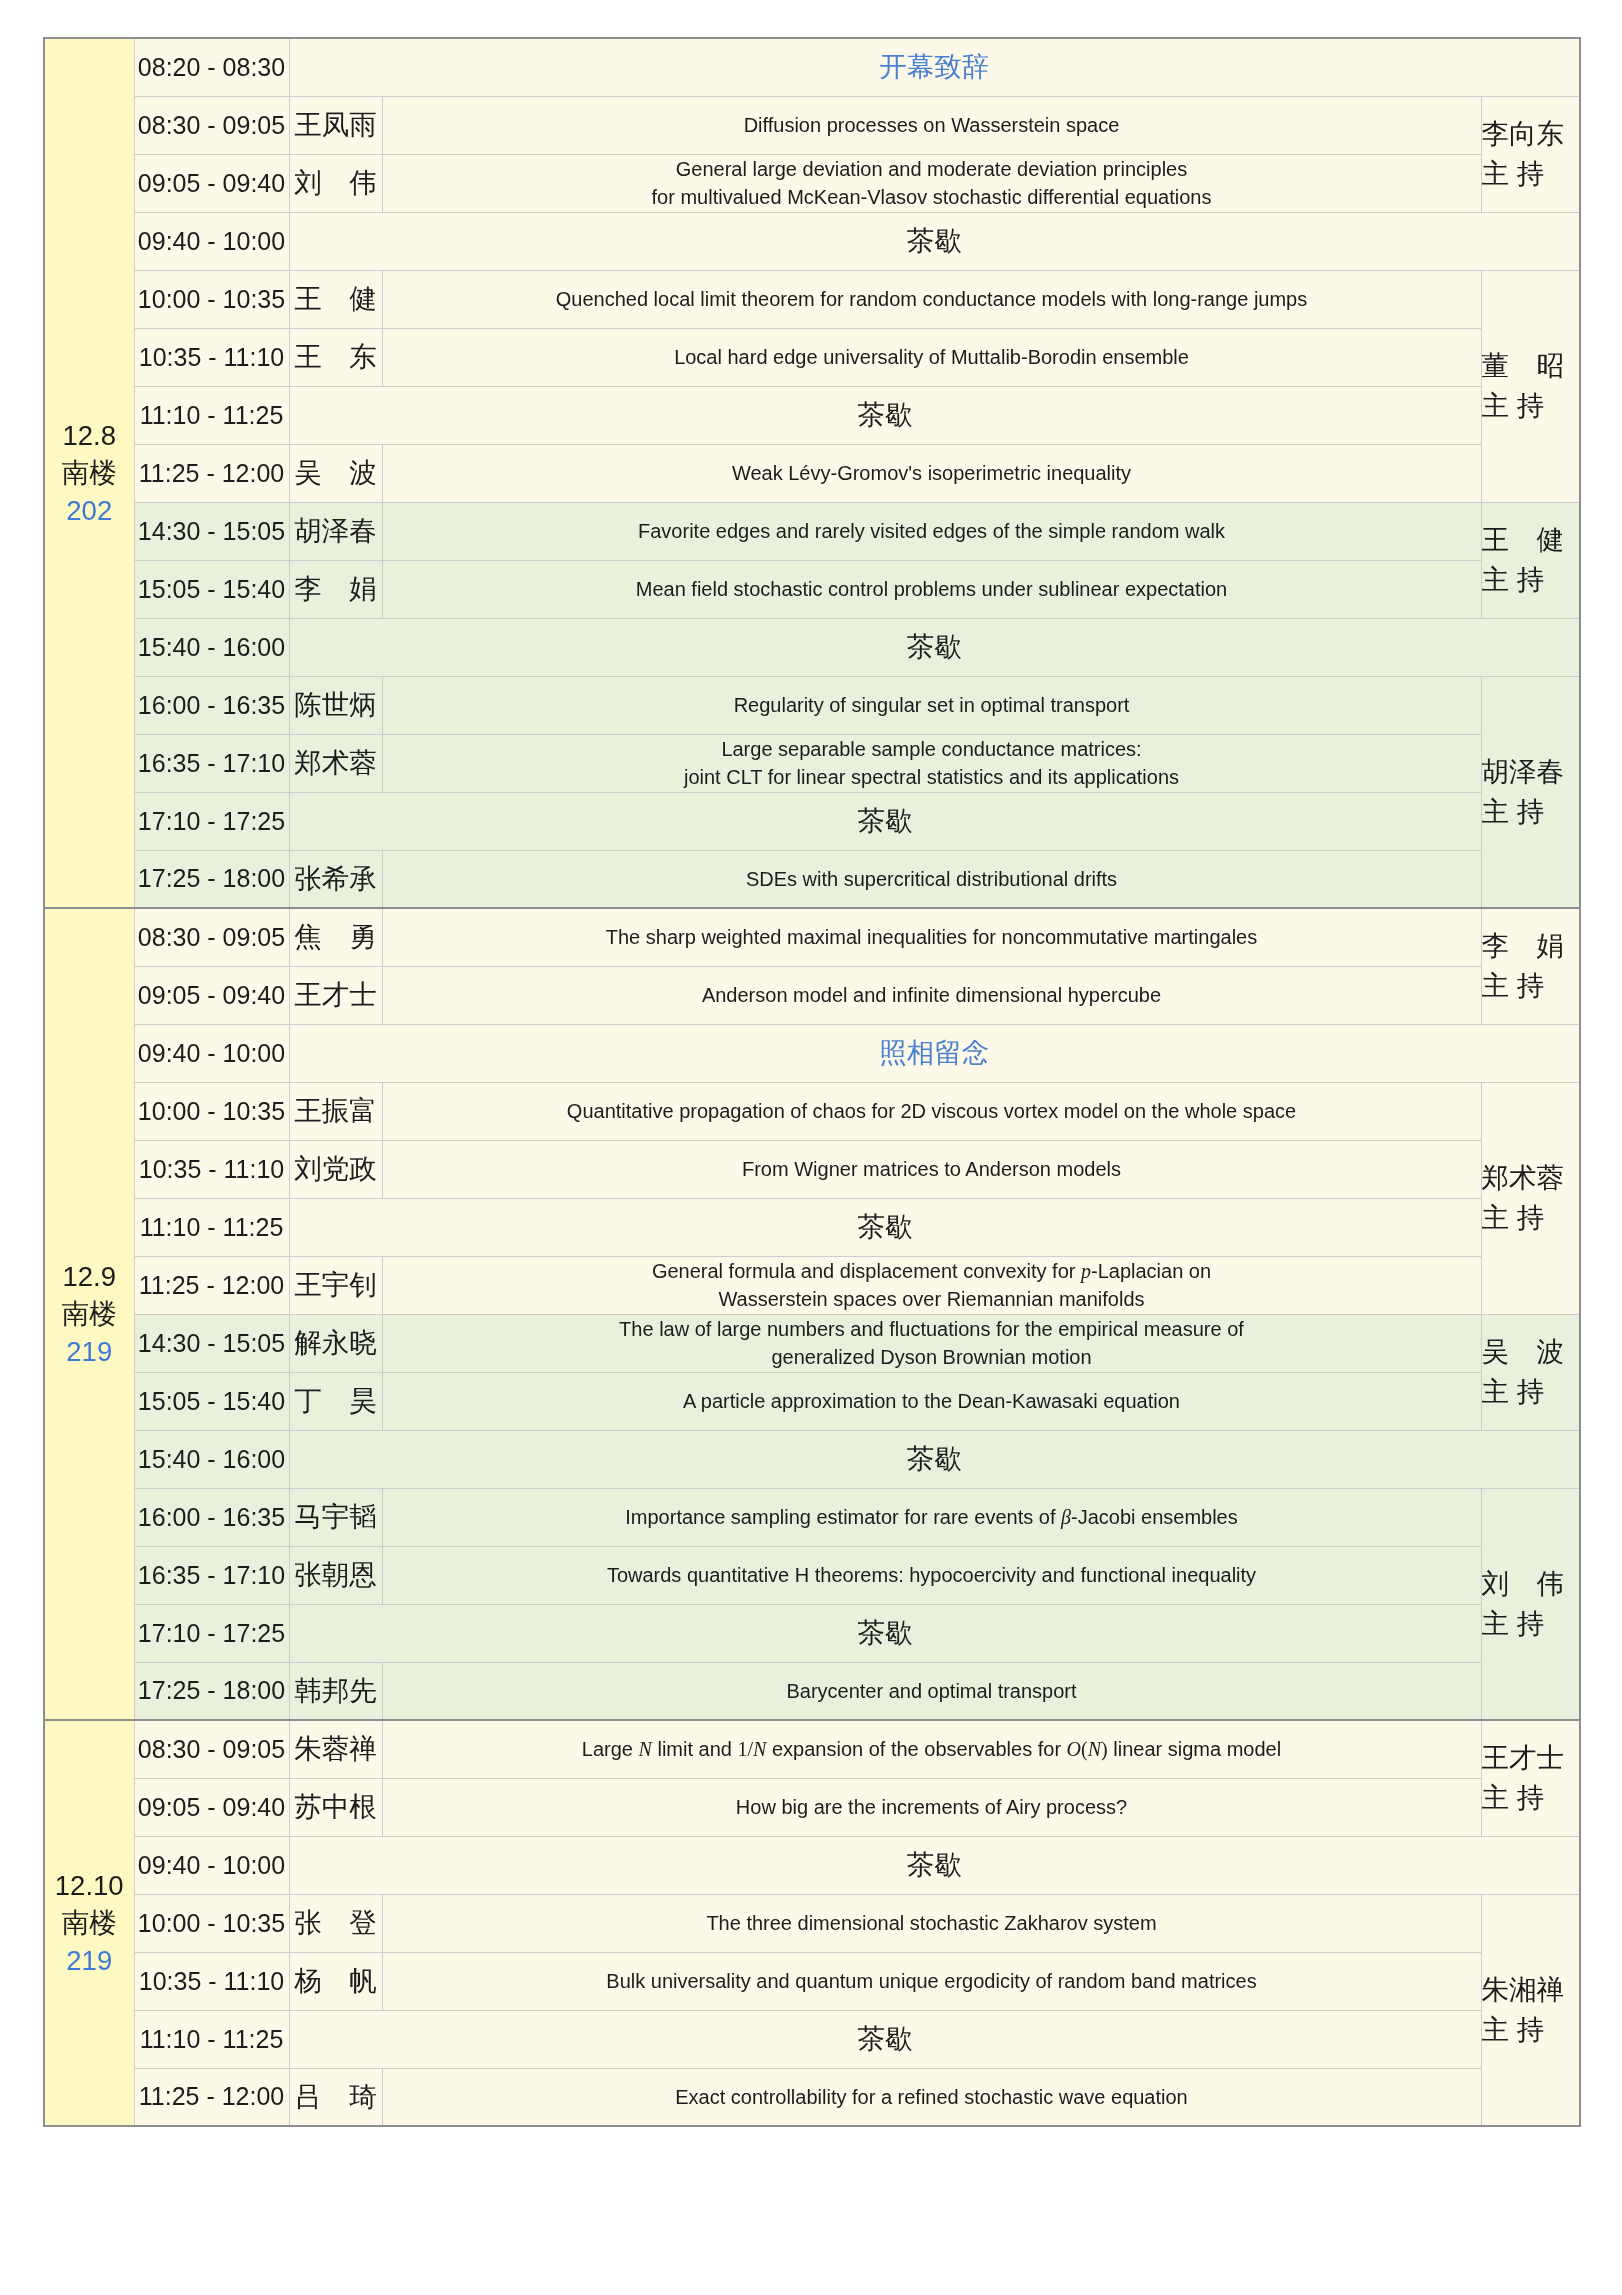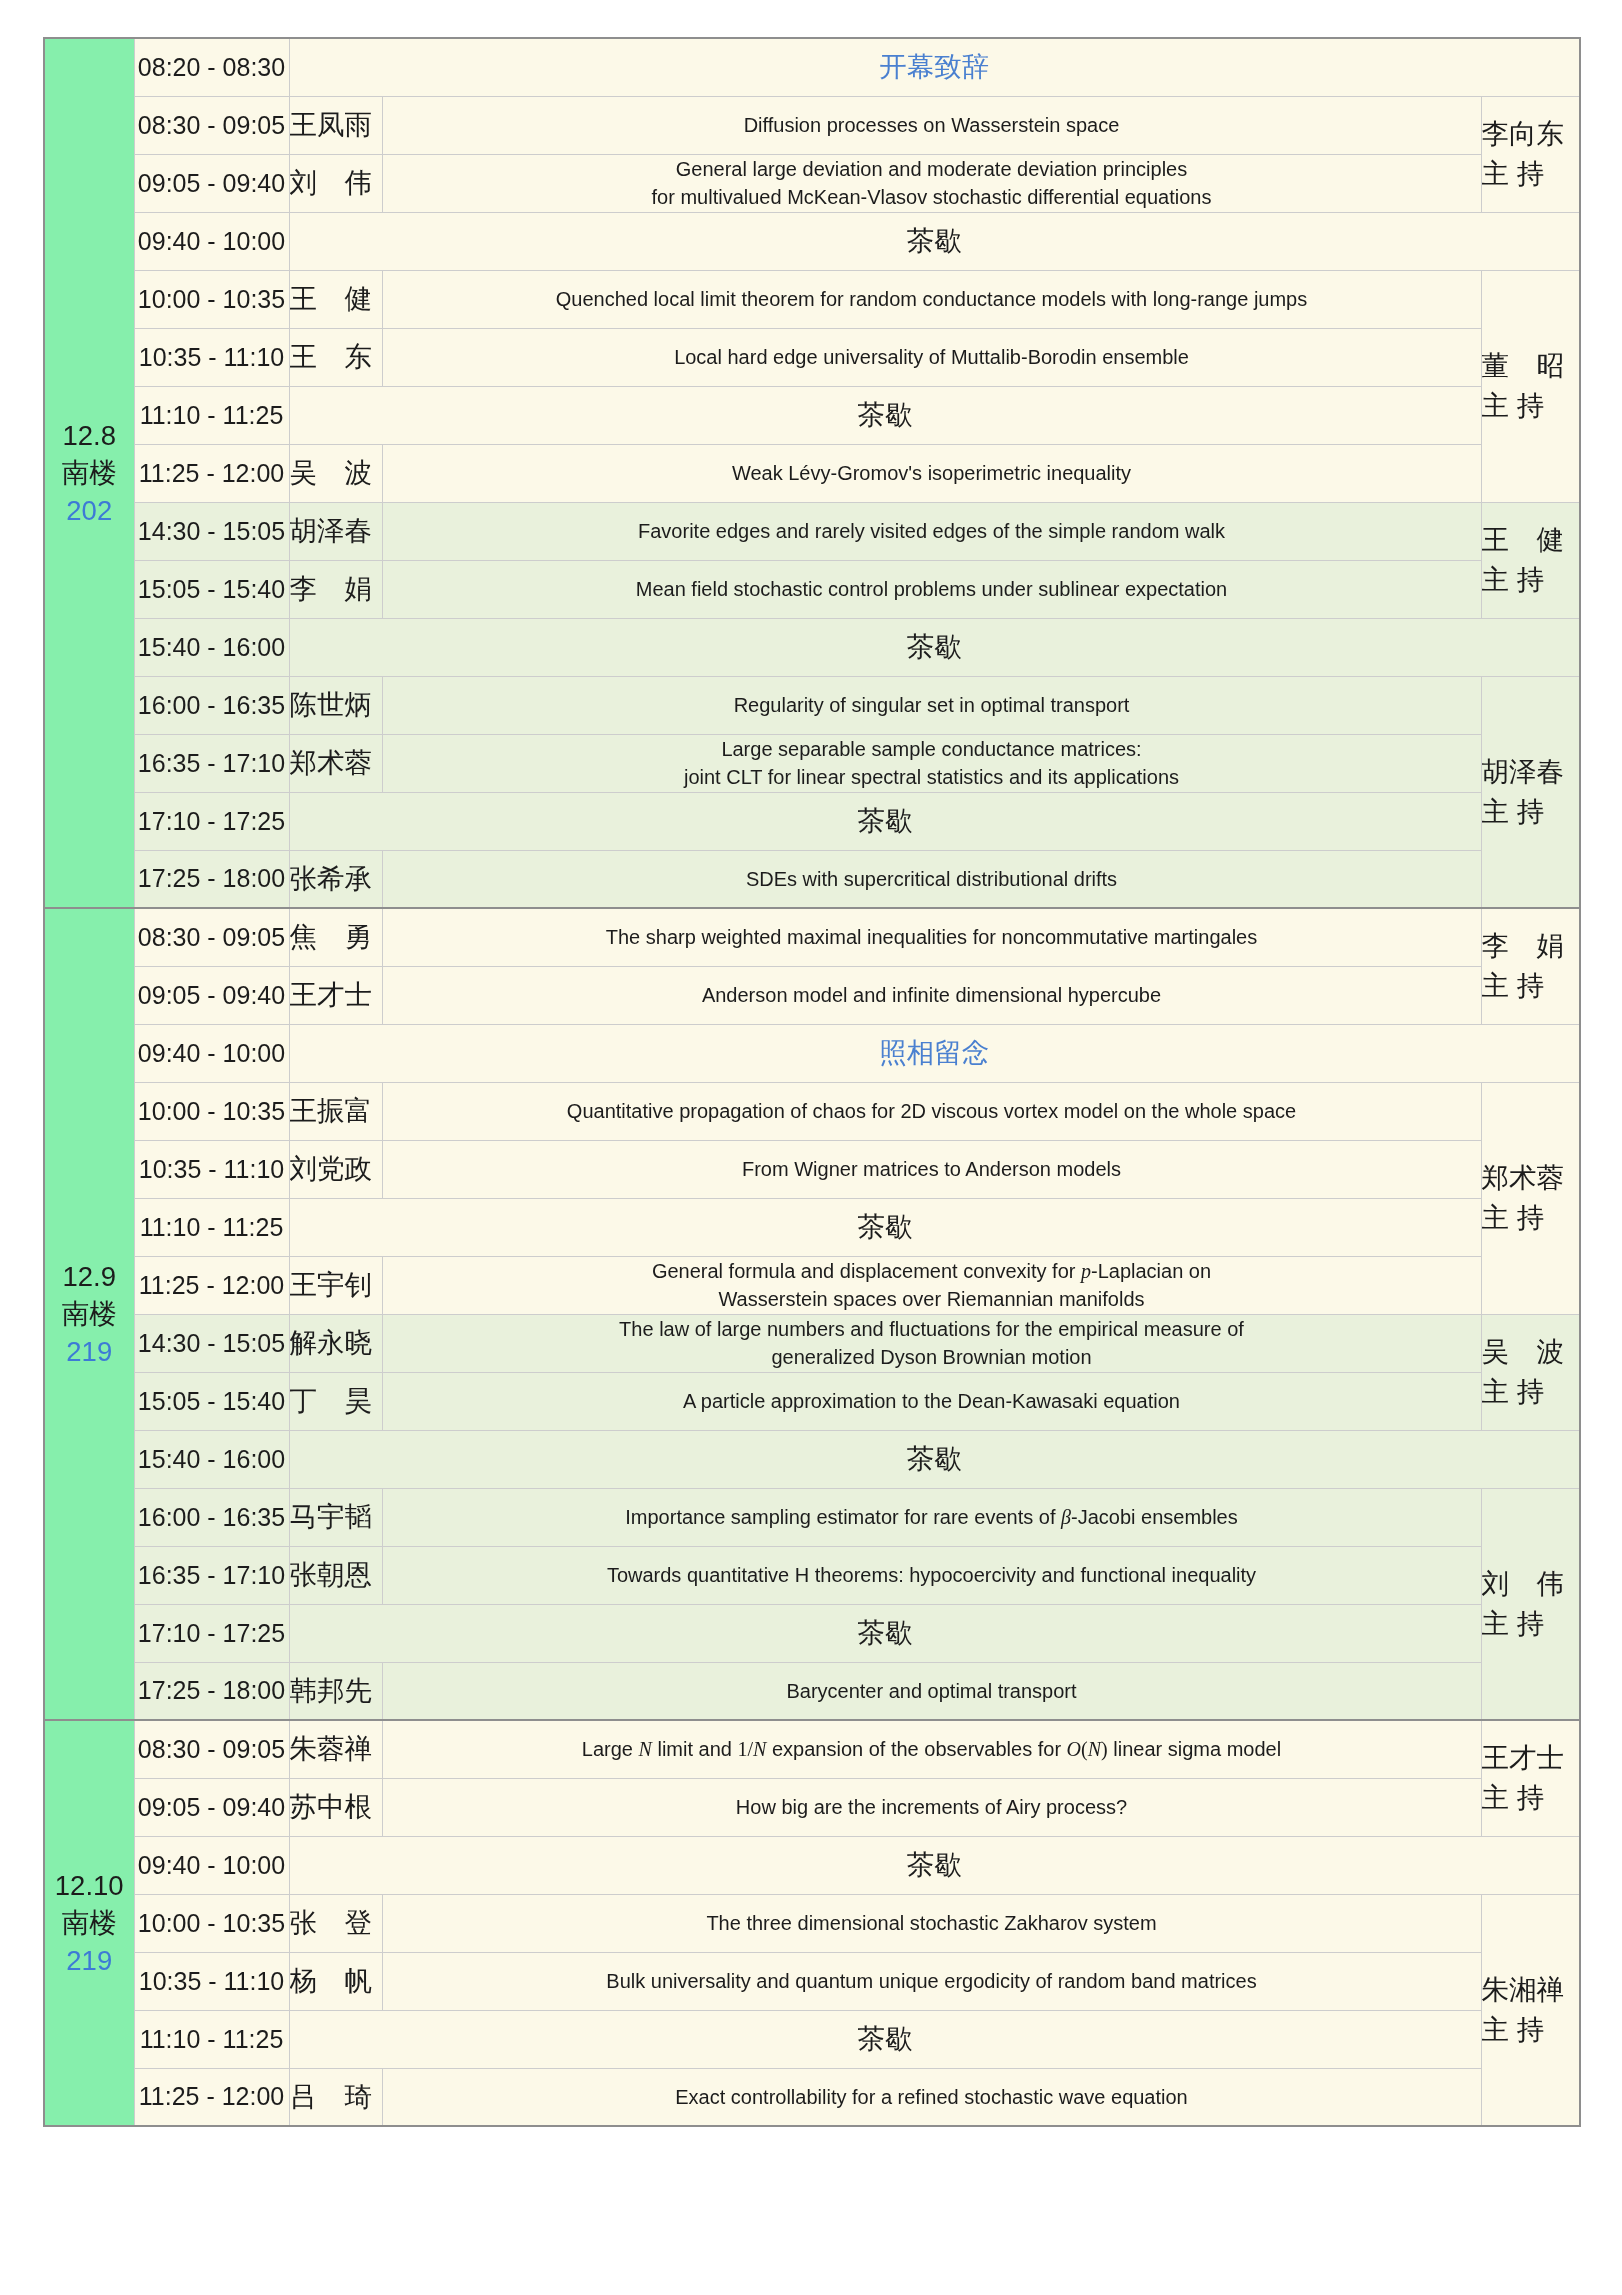--- a/index.html
+++ b/index.html
@@ -8,24 +8,24 @@
     font-family:"Liberation Sans",sans-serif;color:#1c1c1c;
   }
   .sheet{position:absolute;left:43px;top:37px;}
   table{
     border-collapse:collapse;table-layout:fixed;width:1536px;
     border:2.6px solid var(--border,#8e8e8e);
   }
   td{border:1.3px solid var(--grid,#cdcdcd);padding:0;vertical-align:middle;overflow:hidden;}
   tr{height:58px;}
   tr.day-start td{border-top:2.6px solid var(--border,#8e8e8e);}
-  td.date{background:#86efac;text-align:center;font-size:27.5px;line-height:1.35;}
+  td.date{background:#fef9c3;text-align:center;font-size:27.5px;line-height:1.35;}
   td.date .room{color:var(--room-blue,#3d7ad6);}
   td.time{font-size:25px;text-align:center;white-space:pre;margin-top:33px;}
-  td.speaker{font-size:27.5px;white-space:pre;}
+  td.speaker{font-size:27.5px;text-align:center;white-space:pre;}
   td.title{font-size:20px;text-align:center;}
   td.title .line{line-height:1.42;}
   td.event{font-size:27.5px;text-align:center;}
   td.event.blue{color:var(--blue-text,#4a80d0);}
   td.chair{font-size:27.5px;text-align:left;line-height:1.45;white-space:pre;}
   .cream{background:var(--cream,#fcf9e8);}
   .green{background:var(--green,#e9f1dc);}
   .m-i{font-family:"Liberation Serif",serif;font-style:italic;}
   .m-s{font-family:"Liberation Serif",serif;font-style:normal;}
 </style>

